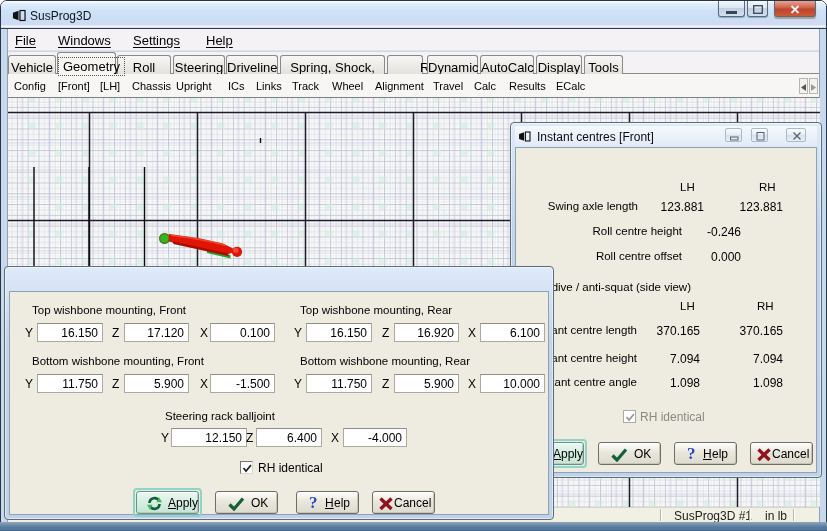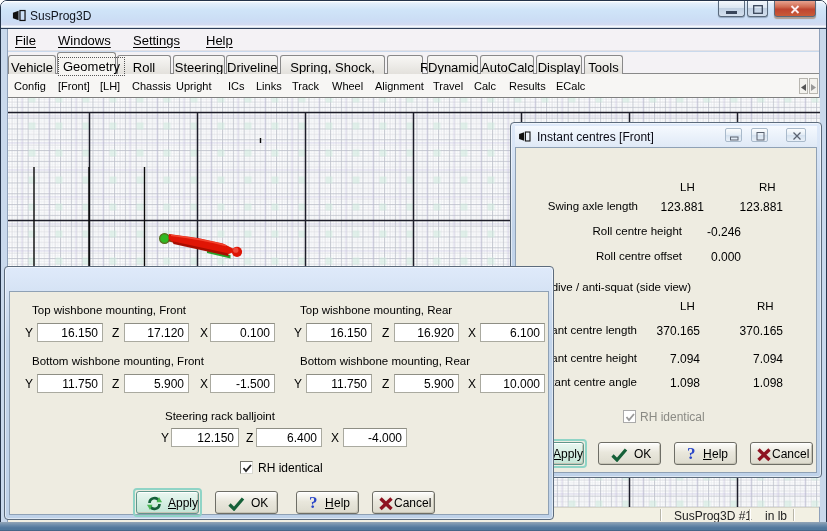--- a/index.html
+++ b/index.html
@@ -322,21 +322,21 @@
     <div class="field" style="left:200px; top:82px; width:65px;">-1.500</div>
     <span class="xyz" style="left:284px; top:85px;">Y</span>
     <div class="field" style="left:296px; top:82px; width:66px;">11.750</div>
     <span class="xyz" style="left:372px; top:85px;">Z</span>
     <div class="field" style="left:384px; top:82px; width:65px;">5.900</div>
     <span class="xyz" style="left:458px; top:85px;">X</span>
     <div class="field" style="left:470px; top:82px; width:65px;">10.000</div>
 
     <span class="glabel" style="left:155px; top:118px;">Steering rack balljoint</span>
     <span class="xyz" style="left:151px; top:139px;">Y</span>
-    <div class="field" style="left:161px; top:136px; width:68px;text-align:right;">12.150</div>
+    <div class="field" style="left:161px; top:136px; width:76px;text-align:right;">12.150</div>
     <span class="xyz" style="left:236px; top:139px;">Z</span>
     <div class="field" style="left:246px; top:136px; width:66px;">6.400</div>
     <span class="xyz" style="left:321px; top:139px;">X</span>
     <div class="field" style="left:333px; top:136px; width:64px;">-4.000</div>
 
     <div class="cb" style="left:230px; top:169px;">
         <svg width="13" height="13">
           <path d="M2.5 6 L5 9 L10 3" stroke="#222" stroke-width="1.8" fill="none"></path>
         </svg>
       </div>

